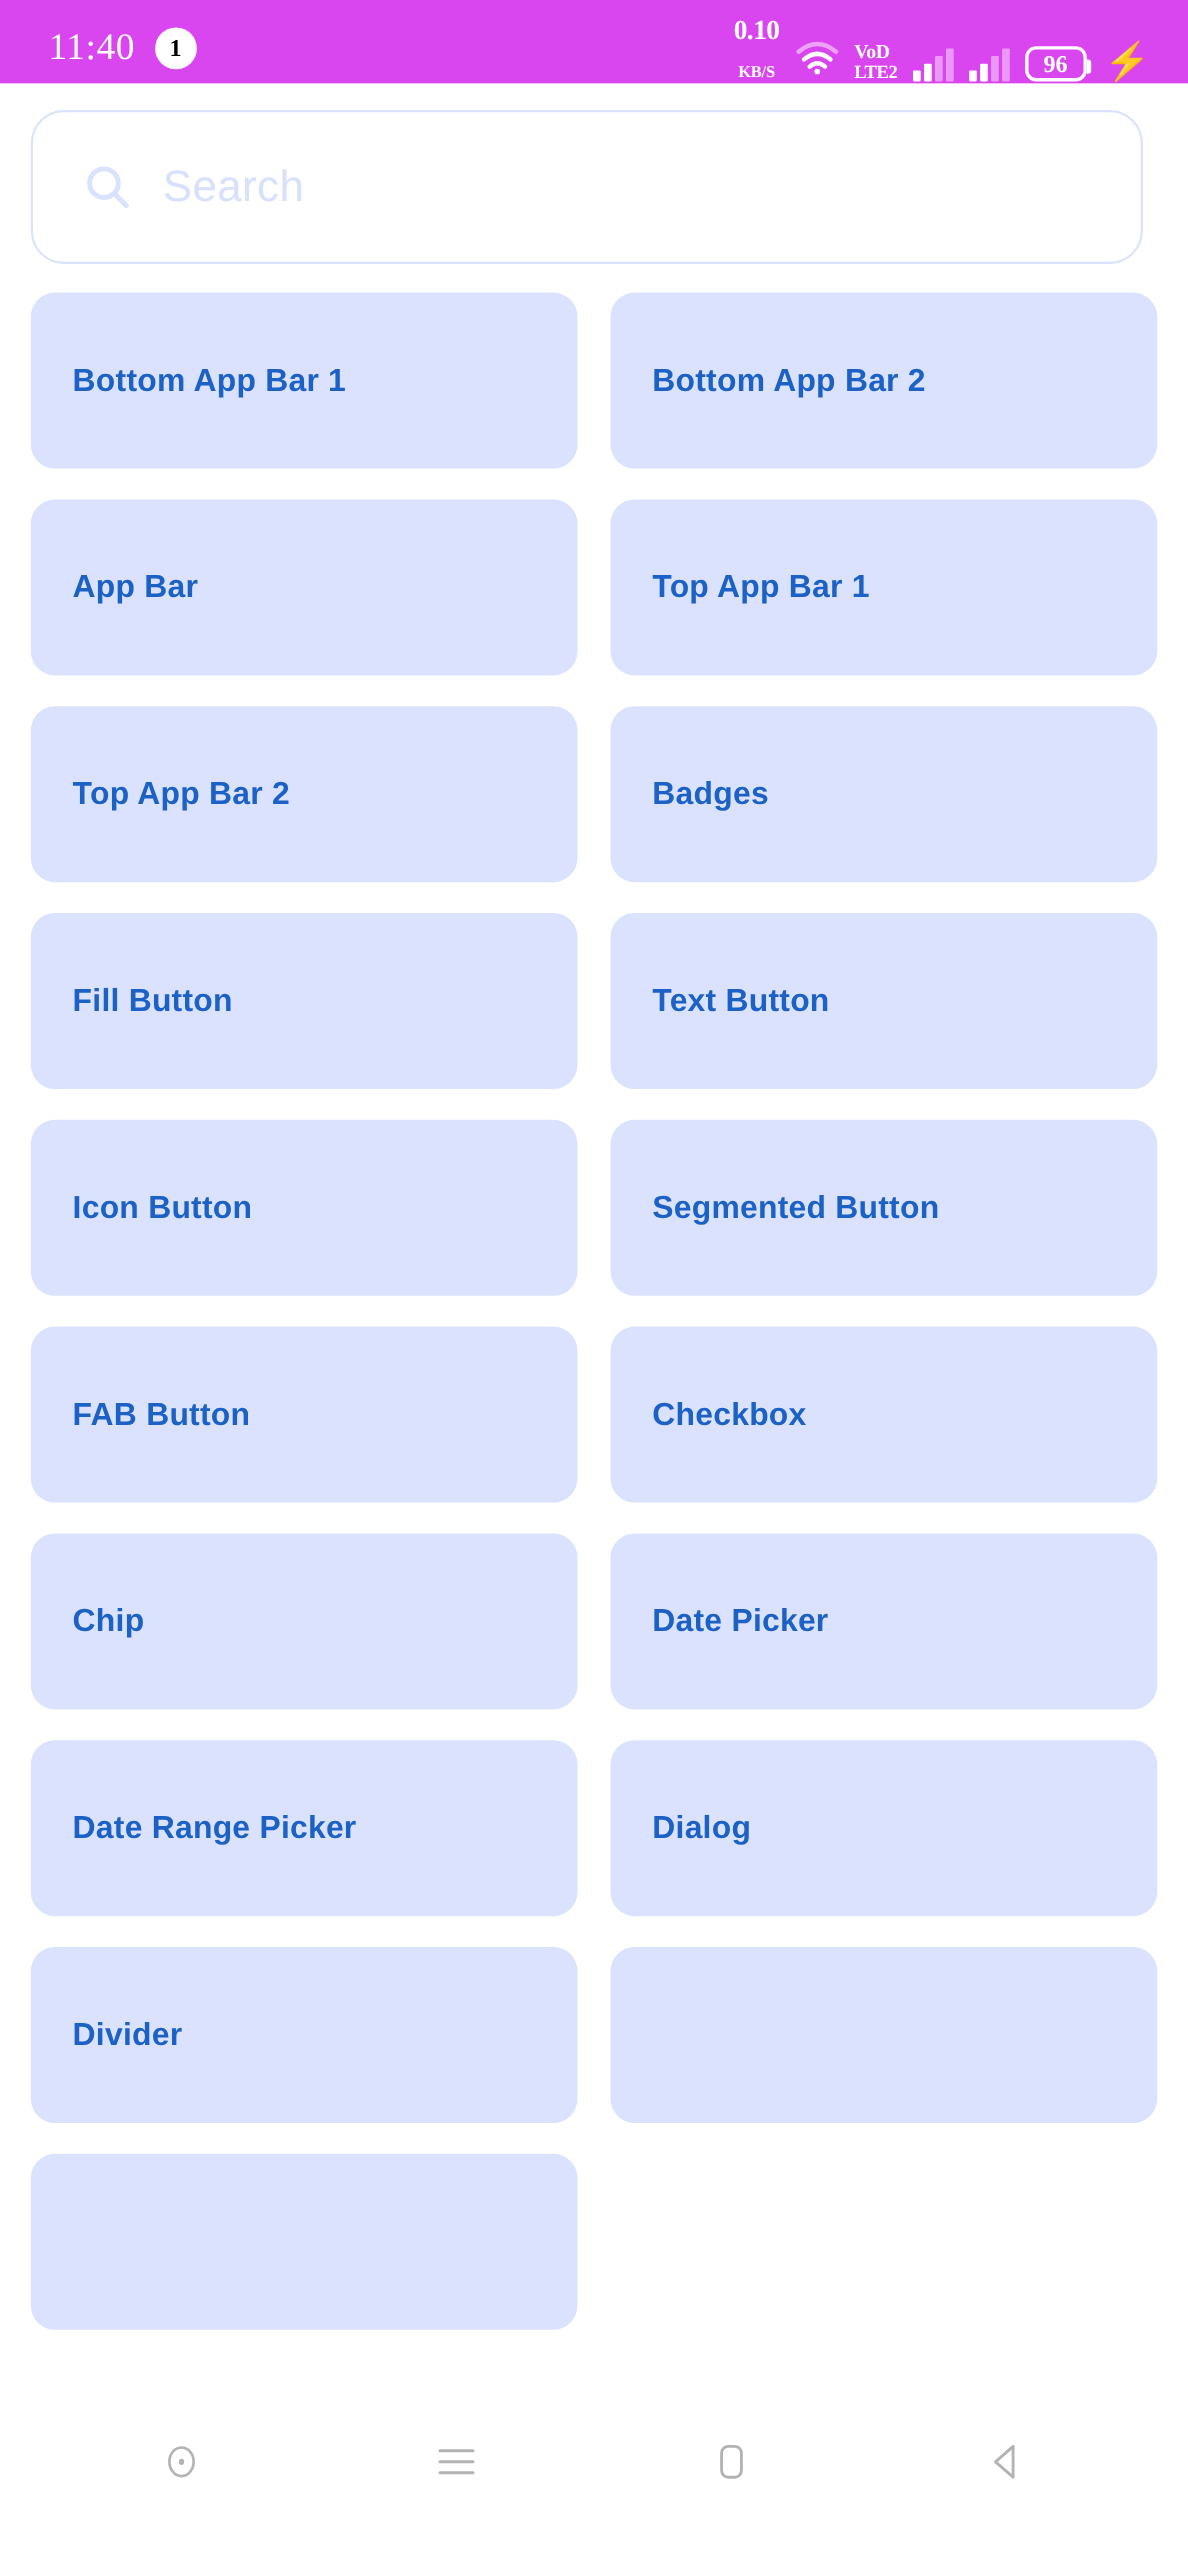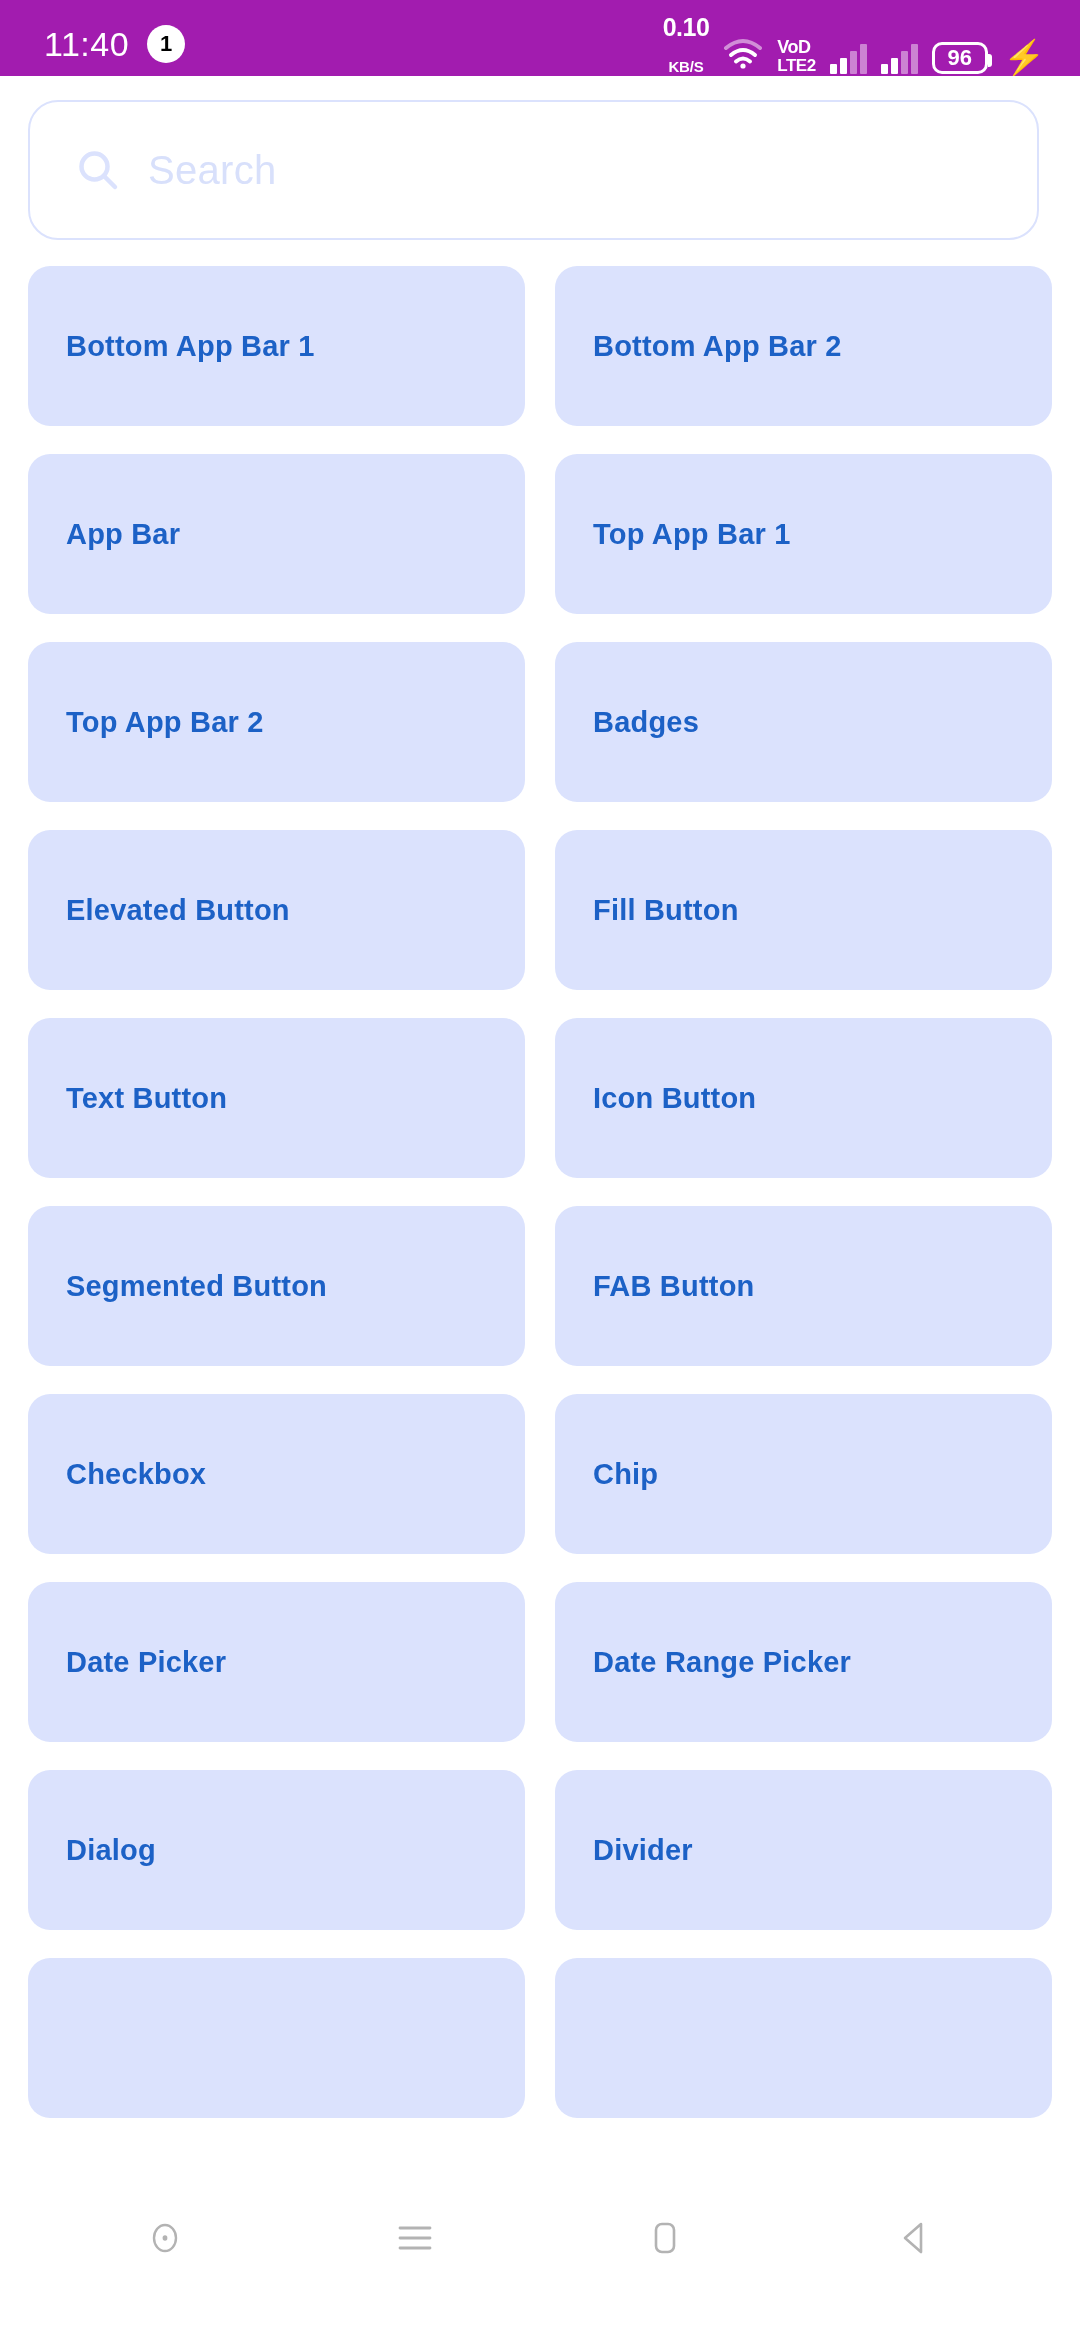--- a/index.html
+++ b/index.html
@@ -7,23 +7,24 @@
     width:1080px; height:2340px;
     background:#ffffff;
     font-family:"Liberation Sans", sans-serif;
     overflow:hidden;
   }
 
   
   .status-bar{
     position:relative;
     width:1080px; height:76px;
-    background:#a21caf;
+    background:#d946ef;
     display:flex; align-items:center; justify-content:space-between;
     padding:12px 34px 0 44px;
+    font-family:Liberation Serif, serif;
   }
   .sb-left{ display:flex; align-items:center; gap:18px; }
   .sb-clock{
     color:#ffffff; font-size:34px; font-weight:400; letter-spacing:.5px;
     line-height:1;
   }
   .sb-badge{
     width:38px; height:38px; border-radius:19px; background:#ffffff;
     display:flex; align-items:center; justify-content:center;
     color:#000000; font-size:22px; font-weight:700; line-height:1;
@@ -169,23 +170,20 @@
       <div class="card">
         <span class="card-label">Top App Bar 1</span>
       </div>
       <div class="card">
         <span class="card-label">Top App Bar 2</span>
       </div>
       <div class="card">
         <span class="card-label">Badges</span>
       </div>
       <div class="card">
-        <span class="card-label">Elevated Button</span>
-      </div>
-      <div class="card">
         <span class="card-label">Fill Button</span>
       </div>
       <div class="card">
         <span class="card-label">Text Button</span>
       </div>
       <div class="card">
         <span class="card-label">Icon Button</span>
       </div>
       <div class="card">
         <span class="card-label">Segmented Button</span>

